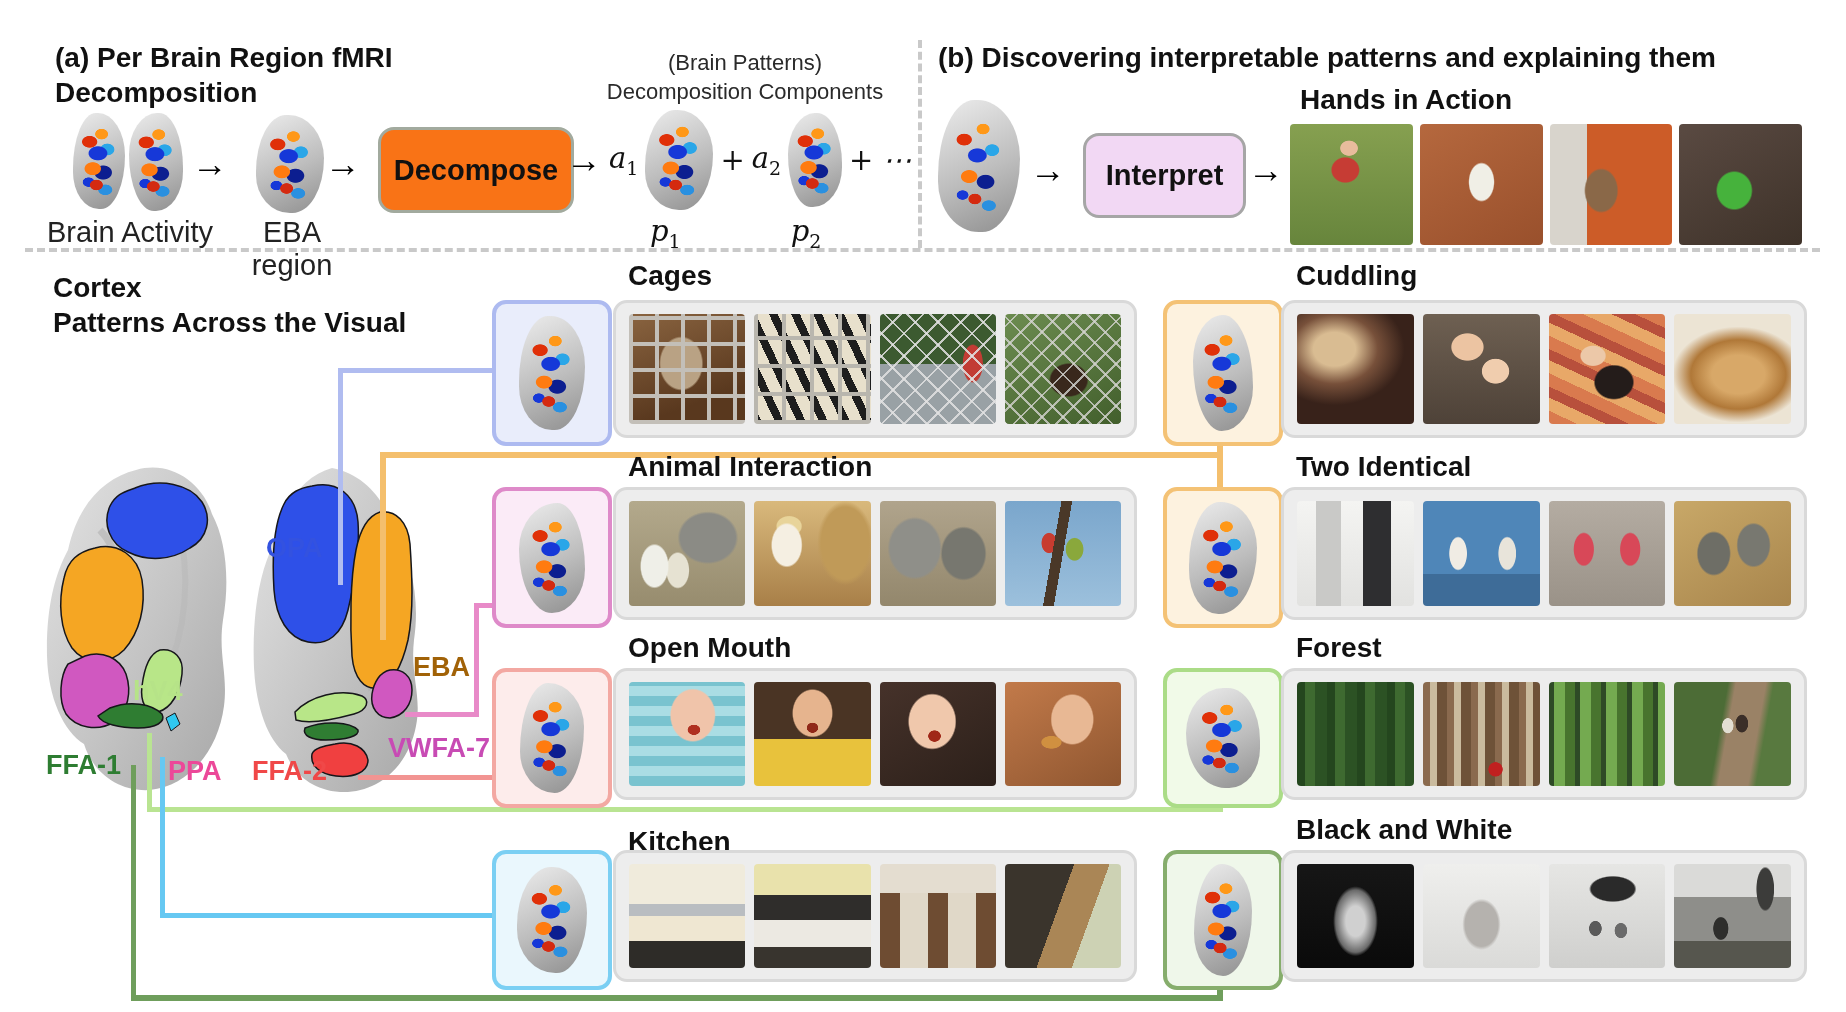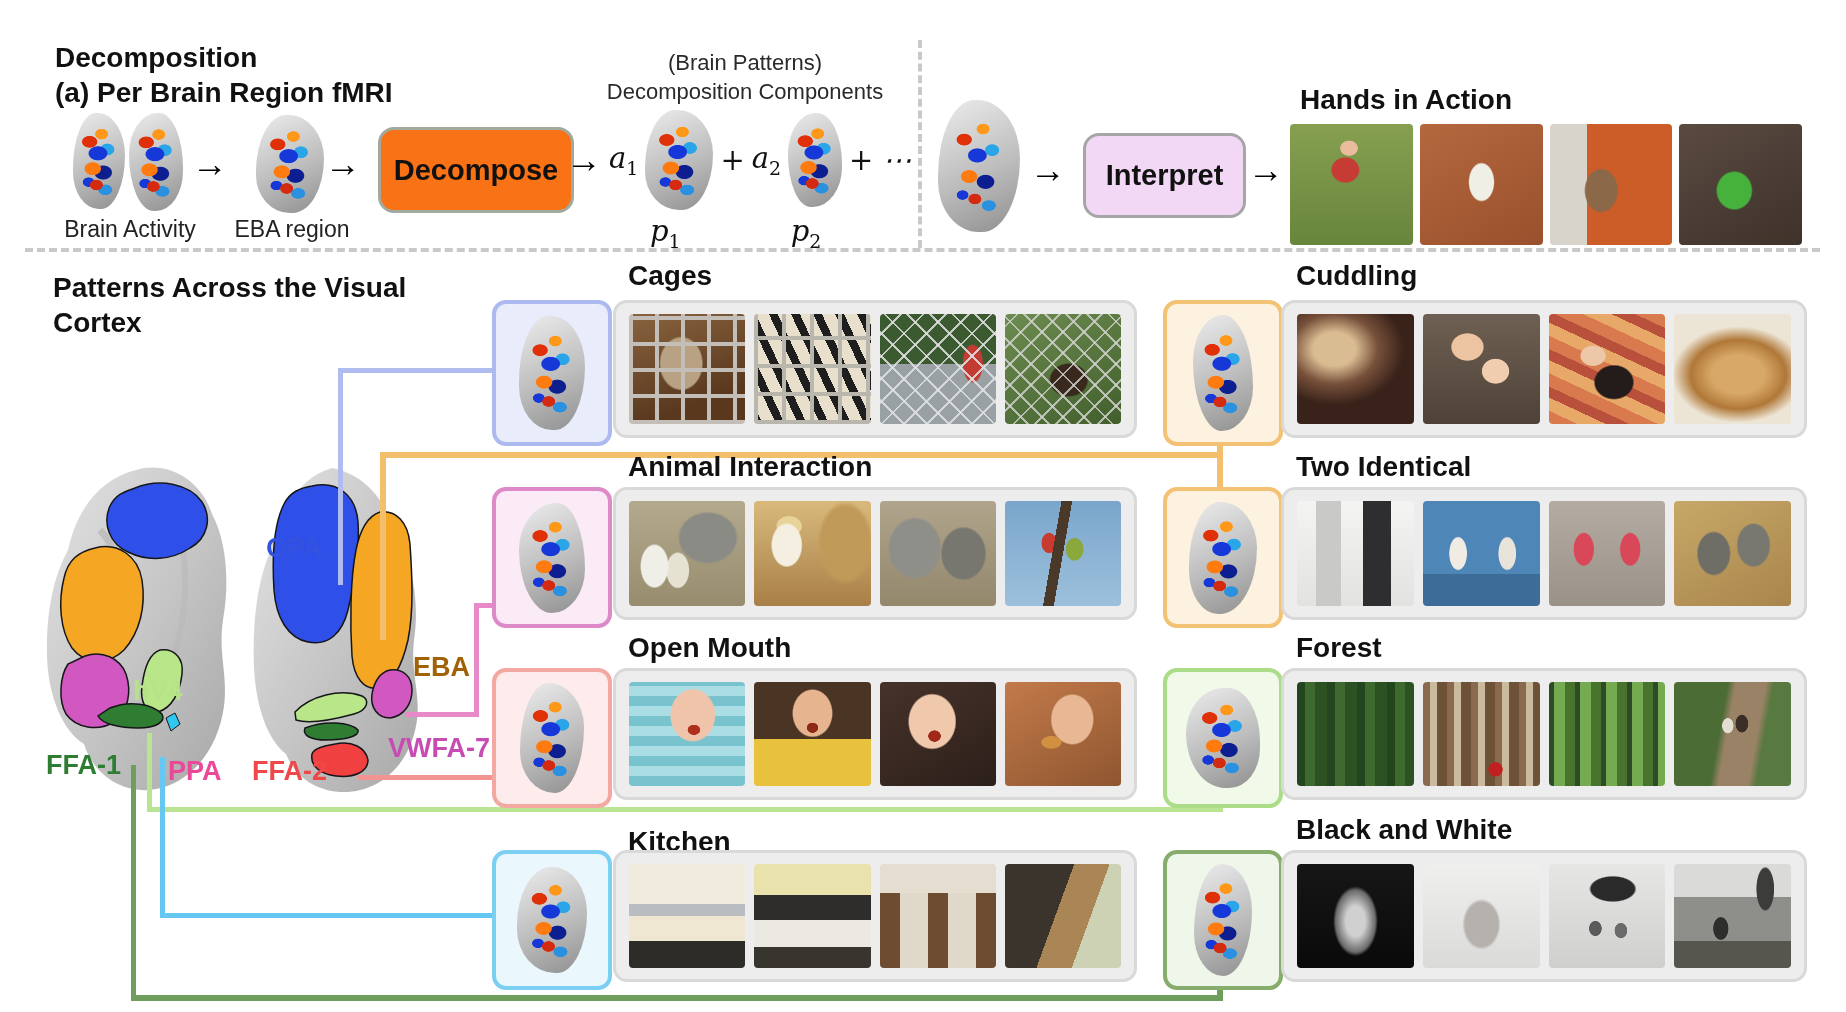--- a/index.html
+++ b/index.html
@@ -1,20 +1,20 @@
 <!DOCTYPE html>
 <html><head>
 <meta charset="utf-8">
 <style>
   html,body{margin:0;padding:0;background:#fff}
   .canvas{position:relative;width:1846px;height:1012px;background:#fff;overflow:hidden;
           font-family:"Liberation Sans",sans-serif;color:#111}
   .abs{position:absolute}
   .panel-title{font-size:28px;font-weight:bold;line-height:35px;z-index:3}
-  .small-cap{font-size:23px;color:#222;text-align:center;z-index:3}
+  .small-cap{font-size:29px;color:#222;text-align:center;z-index:3}
   .sub-head{font-size:22px;line-height:29px;color:#2a2a2a;text-align:center;z-index:3}
   .sep{z-index:0}
   .sep-h{left:25px;top:248px;width:1795px;border-top:4px dashed #c9c9c9}
   .sep-v{left:918px;top:40px;height:208px;border-left:4px dashed #c9c9c9}
   .flowbox{display:flex;align-items:center;justify-content:center;border-radius:16px;
            font-size:29px;font-weight:bold;z-index:3}
   .box-decompose{left:378px;top:127px;width:190px;height:80px;background:#f97316;border:3px solid #a2aa9e}
   .box-interpret{left:1083px;top:133px;width:157px;height:79px;background:#f2d8f4;border:3px solid #a6a6a6}
   .arr{font-size:36px;font-weight:bold;color:#000;z-index:3;line-height:1}
   .arr::after{content:"\2192"}
@@ -97,22 +97,22 @@
 </style>
 </head>
 <body>
 
 <div class="canvas">
 
   <div class="abs sep sep-h"></div>
   <div class="abs sep sep-v"></div>
 
   <div class="abs panel-title" style="left:55px;top:40px;width:380px">
+    <div>(a) Per Brain Region fMRI</div>
     <div>Decomposition</div>
-    <div>(a) Per Brain Region fMRI</div>
   </div>
 
   <div class="abs" style="left:73px;top:113px;width:112px;height:98px;display:flex;gap:4px;z-index:3">
     <div class="fmri" style="width:52px;height:96px"></div>
     <div class="fmri" style="width:54px;height:98px;border-radius:54% 46% 52% 48%/44% 58% 42% 60%"></div>
   </div>
   <div class="abs small-cap" style="left:40px;top:216px;width:180px">Brain Activity</div>
 
   <span class="abs arr" style="left:192px;top:146px"></span>
 
@@ -135,39 +135,40 @@
     <span class="math"><span>a</span><sub>1</sub></span>
     <span class="fmri" style="width:68px;height:100px;flex:none;display:inline-block"></span>
     <span class="math">+</span>
     <span class="math"><span>a</span><sub>2</sub></span>
     <span class="fmri" style="width:54px;height:94px;flex:none;display:inline-block;border-radius:52% 48% 56% 44%/46% 56% 44% 58%"></span>
     <span class="math">+ ⋯</span>
   </div>
   <div class="abs math" style="left:650px;top:214px;width:56px;text-align:left"><span>p</span><sub>1</sub></div>
   <div class="abs math" style="left:778px;top:214px;width:56px;text-align:center"><span>p</span><sub>2</sub></div>
 
+  <div class="abs panel-title" style="left:938px;top:40px;width:900px;white-space:nowrap">(b) Discovering interpretable patterns and explaining them</div>
 
   <div class="abs fmri" style="left:938px;top:100px;width:82px;height:132px;z-index:3"></div>
   <span class="abs arr" style="left:1030px;top:152px"></span>
   <div class="abs flowbox box-interpret">
     <span>Interpret</span>
   </div>
   <span class="abs arr" style="left:1248px;top:152px"></span>
 
   <div class="abs row-title" style="left:1300px;top:84px">Hands in Action</div>
   <div class="abs" style="left:1290px;top:124px;width:512px;height:121px;display:flex;gap:7px;z-index:3">
     <div class="ph h1" title="tennis player in red shirt serving on grass"></div>
     <div class="ph h2" title="tennis player serving on clay court"></div>
     <div class="ph h3" title="man in plaid shirt raising arms indoors"></div>
     <div class="ph h4" title="tennis player in green shirt serving"></div>
   </div>
 
   <div class="abs panel-title" style="left:53px;top:270px;width:420px">
+    <div>Cortex</div>
     <div>Patterns Across the Visual</div>
-    <div>Cortex</div>
   </div>
 
   <svg class="abs" style="left:40px;top:460px;z-index:1" width="390" height="340" viewBox="0 0 390 340">
     <defs>
       <linearGradient id="gg" x1="0" y1="0" x2="1" y2="1">
         <stop offset="0" stop-color="#e3e3e3"></stop>
           <stop offset="0.55" stop-color="#c4c4c4"></stop>
           <stop offset="1" stop-color="#a8a8a8"></stop>
       </linearGradient>
     </defs>

